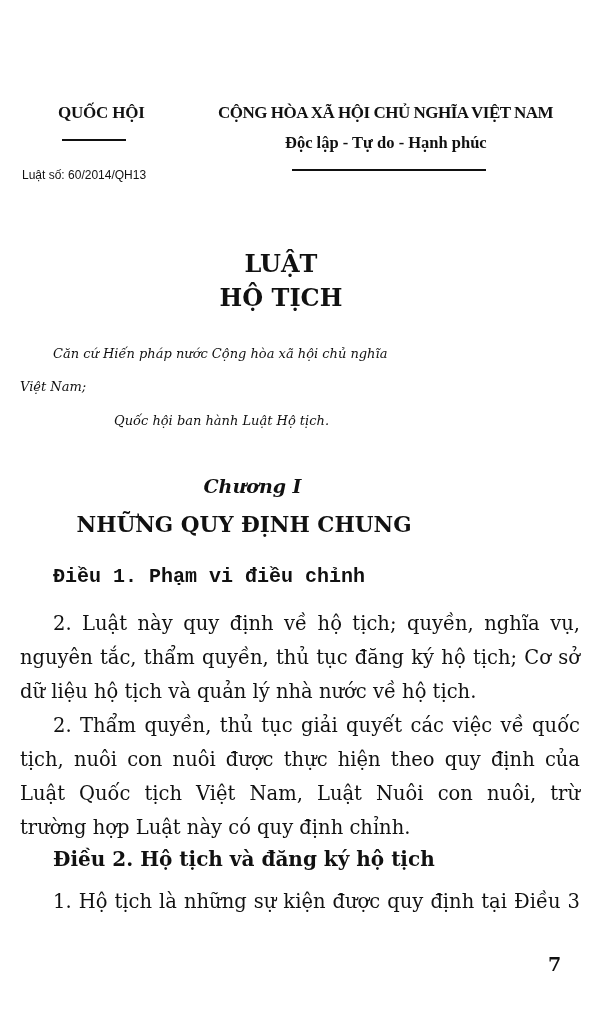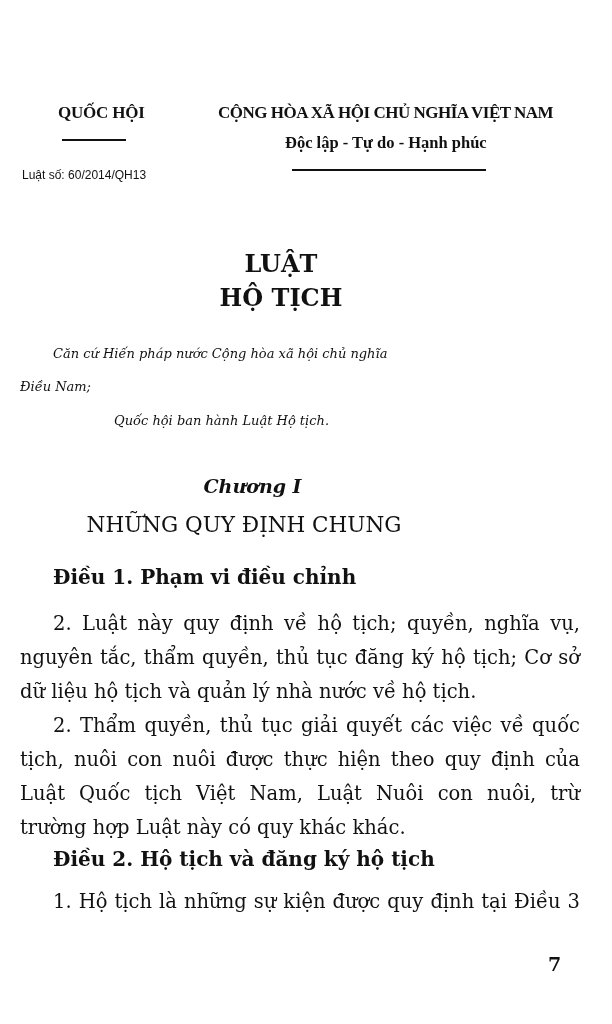--- a/index.html
+++ b/index.html
@@ -16,56 +16,56 @@
   .h-motto-rule { left: 292px; top: 169px; width: 194px; height: 2px; background: #111; }
   .law-no { left: 22px; top: 168px; font-family: Liberation Sans, sans-serif; font-size: 12px; }
   .title { left: 0; width: 562px; text-align: center; font-weight: bold; font-size: 24px; }
   .t1 { top: 249px; }
   .t2 { top: 283px; }
   .ital { font-style: italic; font-size: 13px; }
   .p-a { left: 53px; top: 346px; }
   .p-b { left: 20px; top: 379px; }
   .p-c { left: 70px; top: 413px; margin-left: 44px; }
   .chap { left: 0; width: 505px; text-align: center; top: 475px; font-style: italic; font-weight: bold; font-size: 19px; }
-  .chap-title { left: 0; width: 488px; text-align: center; top: 512px; font-weight: normal; font-size: 21.5px; }
+  .chap-title { left: 0; width: 488px; text-align: center; top: 512px; font-weight: bold; font-size: 21.5px; }
   .art { font-weight: bold; font-size: 20px; }
-  .art1 { left: 53px; top: 565px; }
+  .art1 { left: 53px; top: 565px; font-family: Liberation Mono, monospace; }
   .art2 { left: 53px; top: 847px; }
   .body { font-size: 19.5px; left: 20px; width: 560px; }
   .just { text-align: justify; text-align-last: justify; }
   .page-num { left: 548px; top: 953px; font-weight: bold; font-size: 19px; }
 </style>
 </head>
 <body>
 
 <div>
   <div class="abs hdr h-left">QUỐC HỘI</div>
   <div class="abs h-left-rule"></div>
   <div class="abs hdr h-right">CỘNG HÒA XÃ HỘI CHỦ NGHĨA VIỆT NAM</div>
   <div class="abs hdr h-motto">Độc lập - Tự do - Hạnh phúc</div>
   <div class="abs h-motto-rule"></div>
   <div class="abs law-no">Luật số: 60/2014/QH13</div>
 
   <div class="abs title t1">LUẬT</div>
   <div class="abs title t2">HỘ TỊCH</div>
 
   <div class="abs ital p-a">Căn cứ Hiến pháp nước Cộng hòa xã hội chủ nghĩa</div>
-  <div class="abs ital p-b">Điều Nam;</div>
+  <div class="abs ital p-b">Việt Nam;</div>
   <div class="abs ital p-c">Quốc hội ban hành Luật Hộ tịch.</div>
 
   <div class="abs chap">Chương I</div>
   <div class="abs chap-title">NHỮNG QUY ĐỊNH CHUNG</div>
 
   <div class="abs art art1">Điều 1. Phạm vi điều chỉnh</div>
 
   <div class="abs body just" style="left:53px;width:527px;top:612px;">2. Luật này quy định về hộ tịch; quyền, nghĩa vụ,</div>
   <div class="abs body just" style="top:646px;">nguyên tắc, thẩm quyền, thủ tục đăng ký hộ tịch; Cơ sở</div>
   <div class="abs body" style="top:680px;">dữ liệu hộ tịch và quản lý nhà nước về hộ tịch.</div>
   <div class="abs body just" style="left:53px;width:527px;top:714px;">2. Thẩm quyền, thủ tục giải quyết các việc về quốc</div>
   <div class="abs body just" style="top:748px;">tịch, nuôi con nuôi được thực hiện theo quy định của</div>
   <div class="abs body just" style="top:782px;">Luật Quốc tịch Việt Nam, Luật Nuôi con nuôi, trừ</div>
-  <div class="abs body" style="top:816px;">trường hợp Luật này có quy khác khác.</div>
+  <div class="abs body" style="top:816px;">trường hợp Luật này có quy định chỉnh.</div>
 
   <div class="abs art art2">Điều 2. Hộ tịch và đăng ký hộ tịch</div>
   <div class="abs body just" style="left:53px;width:527px;top:890px;">1. Hộ tịch là những sự kiện được quy định tại Điều 3</div>
 
   <div class="abs page-num">7</div>
 </div>
 
 </body></html>

